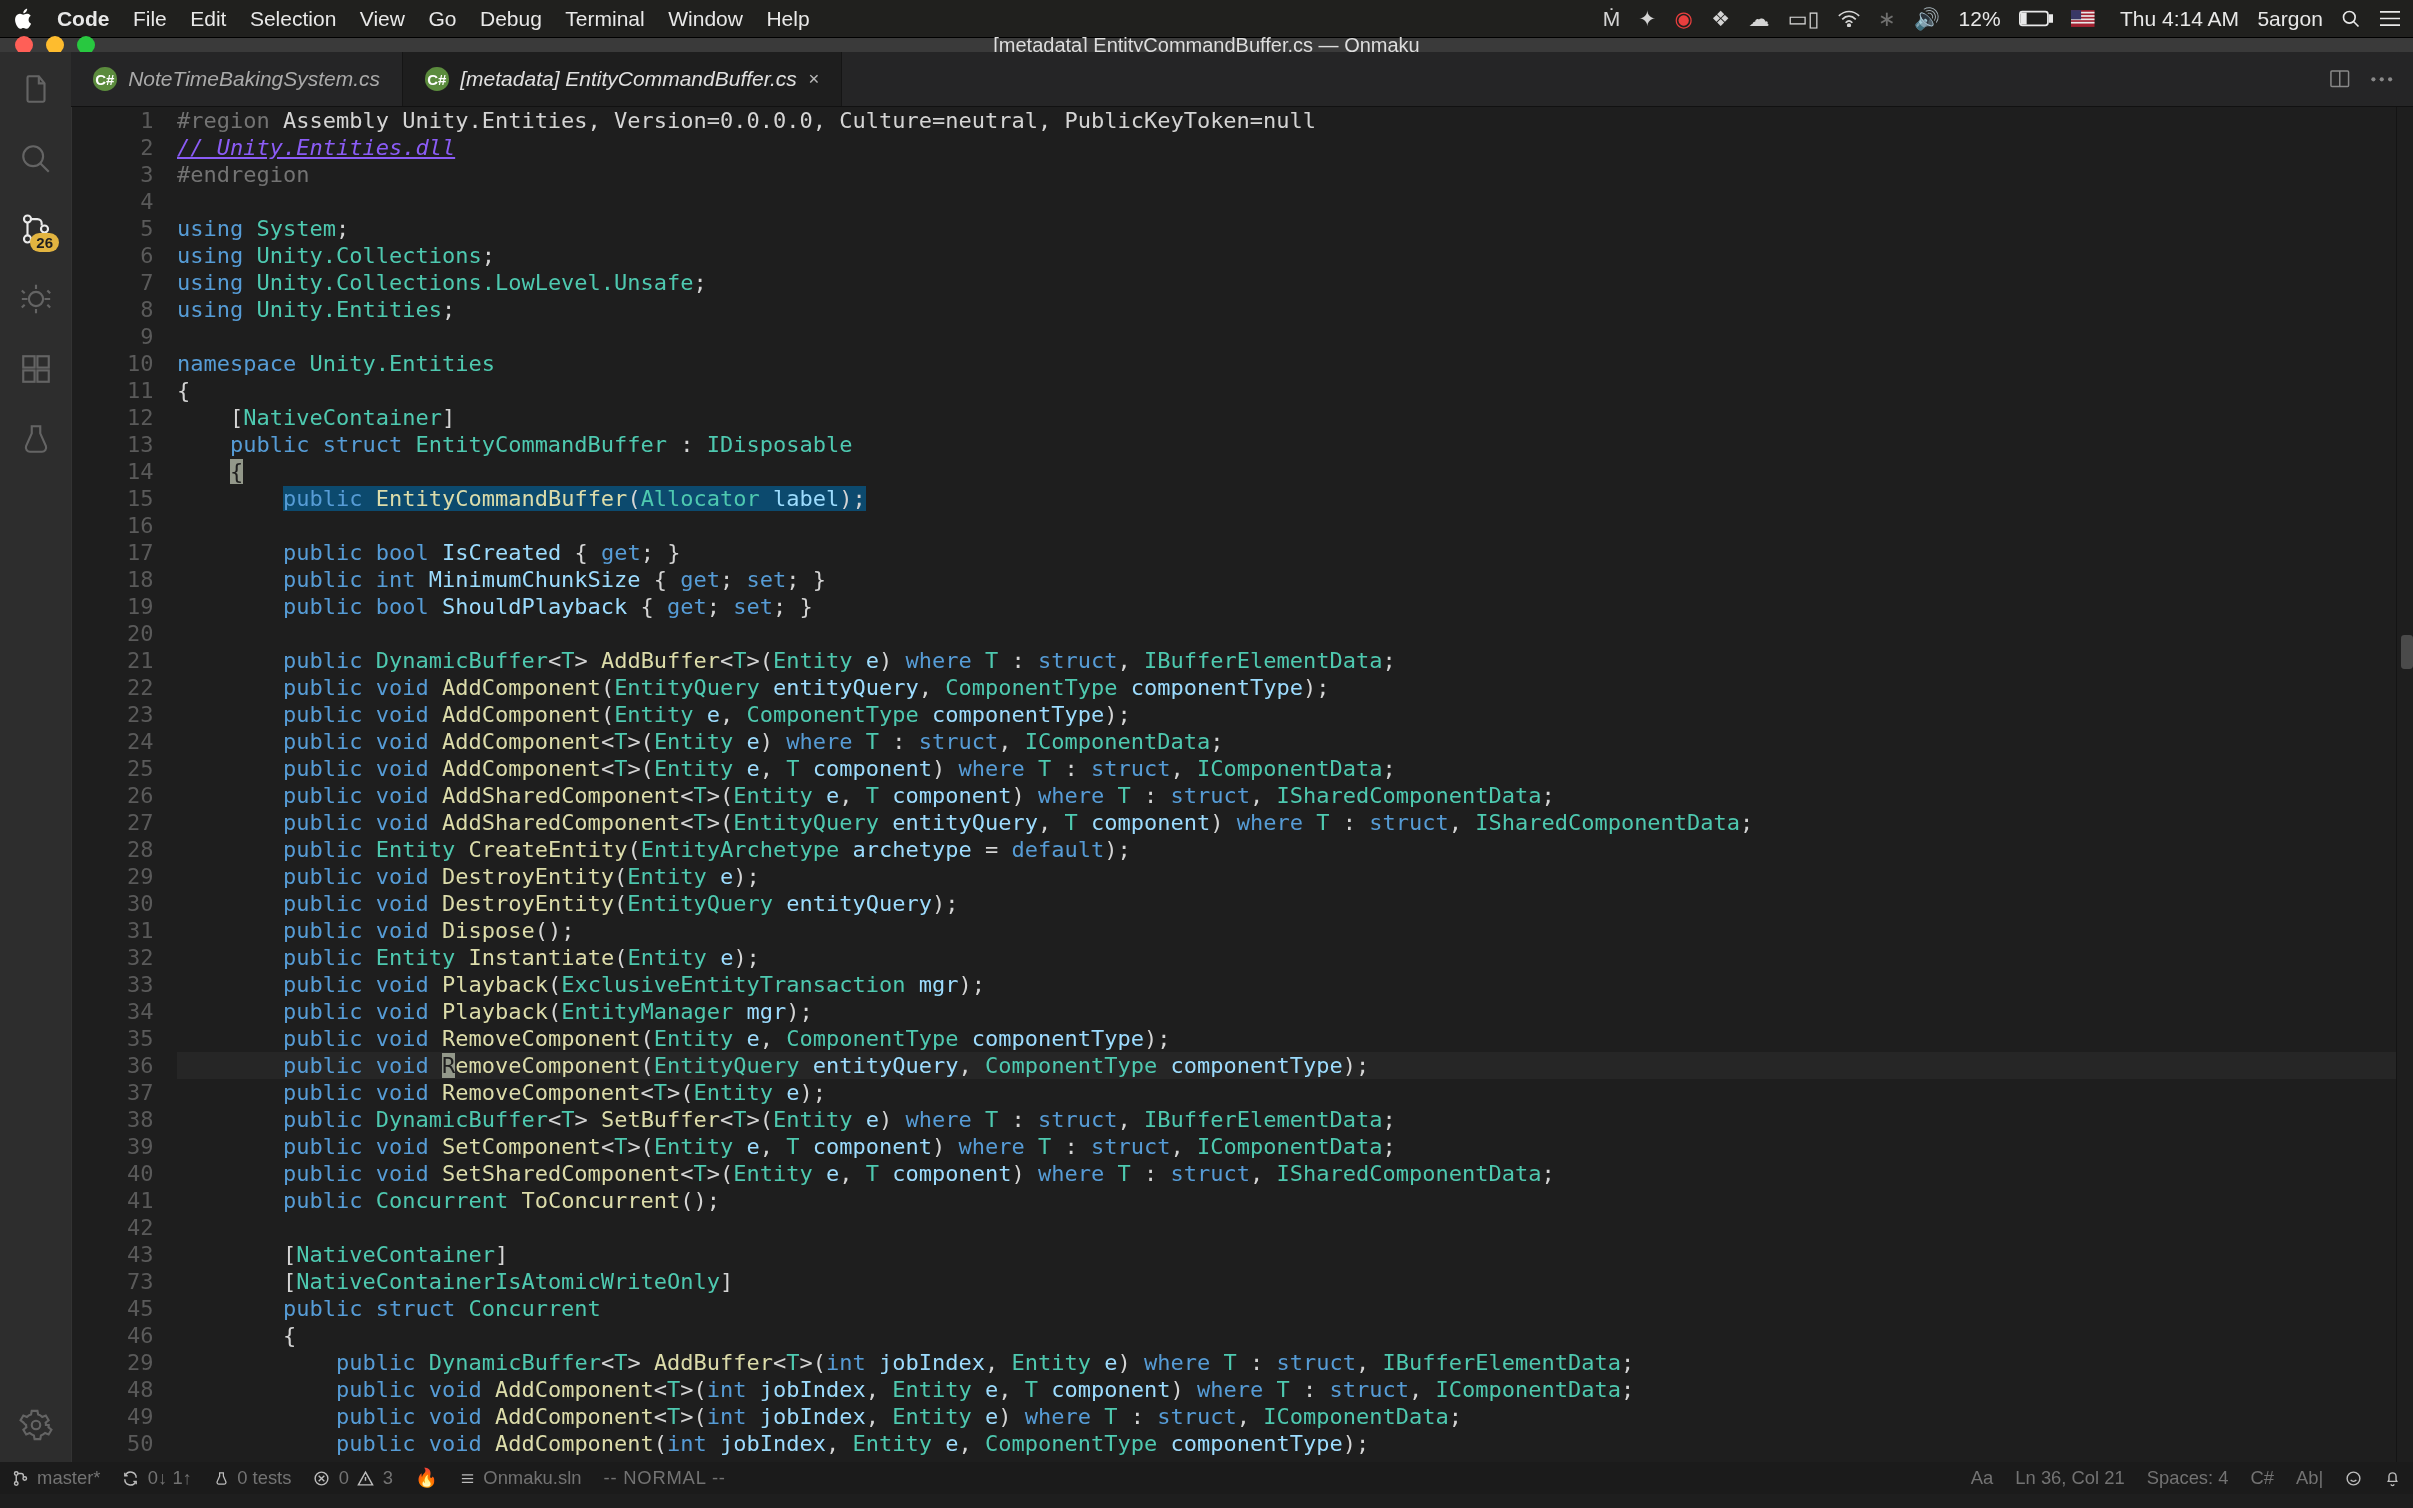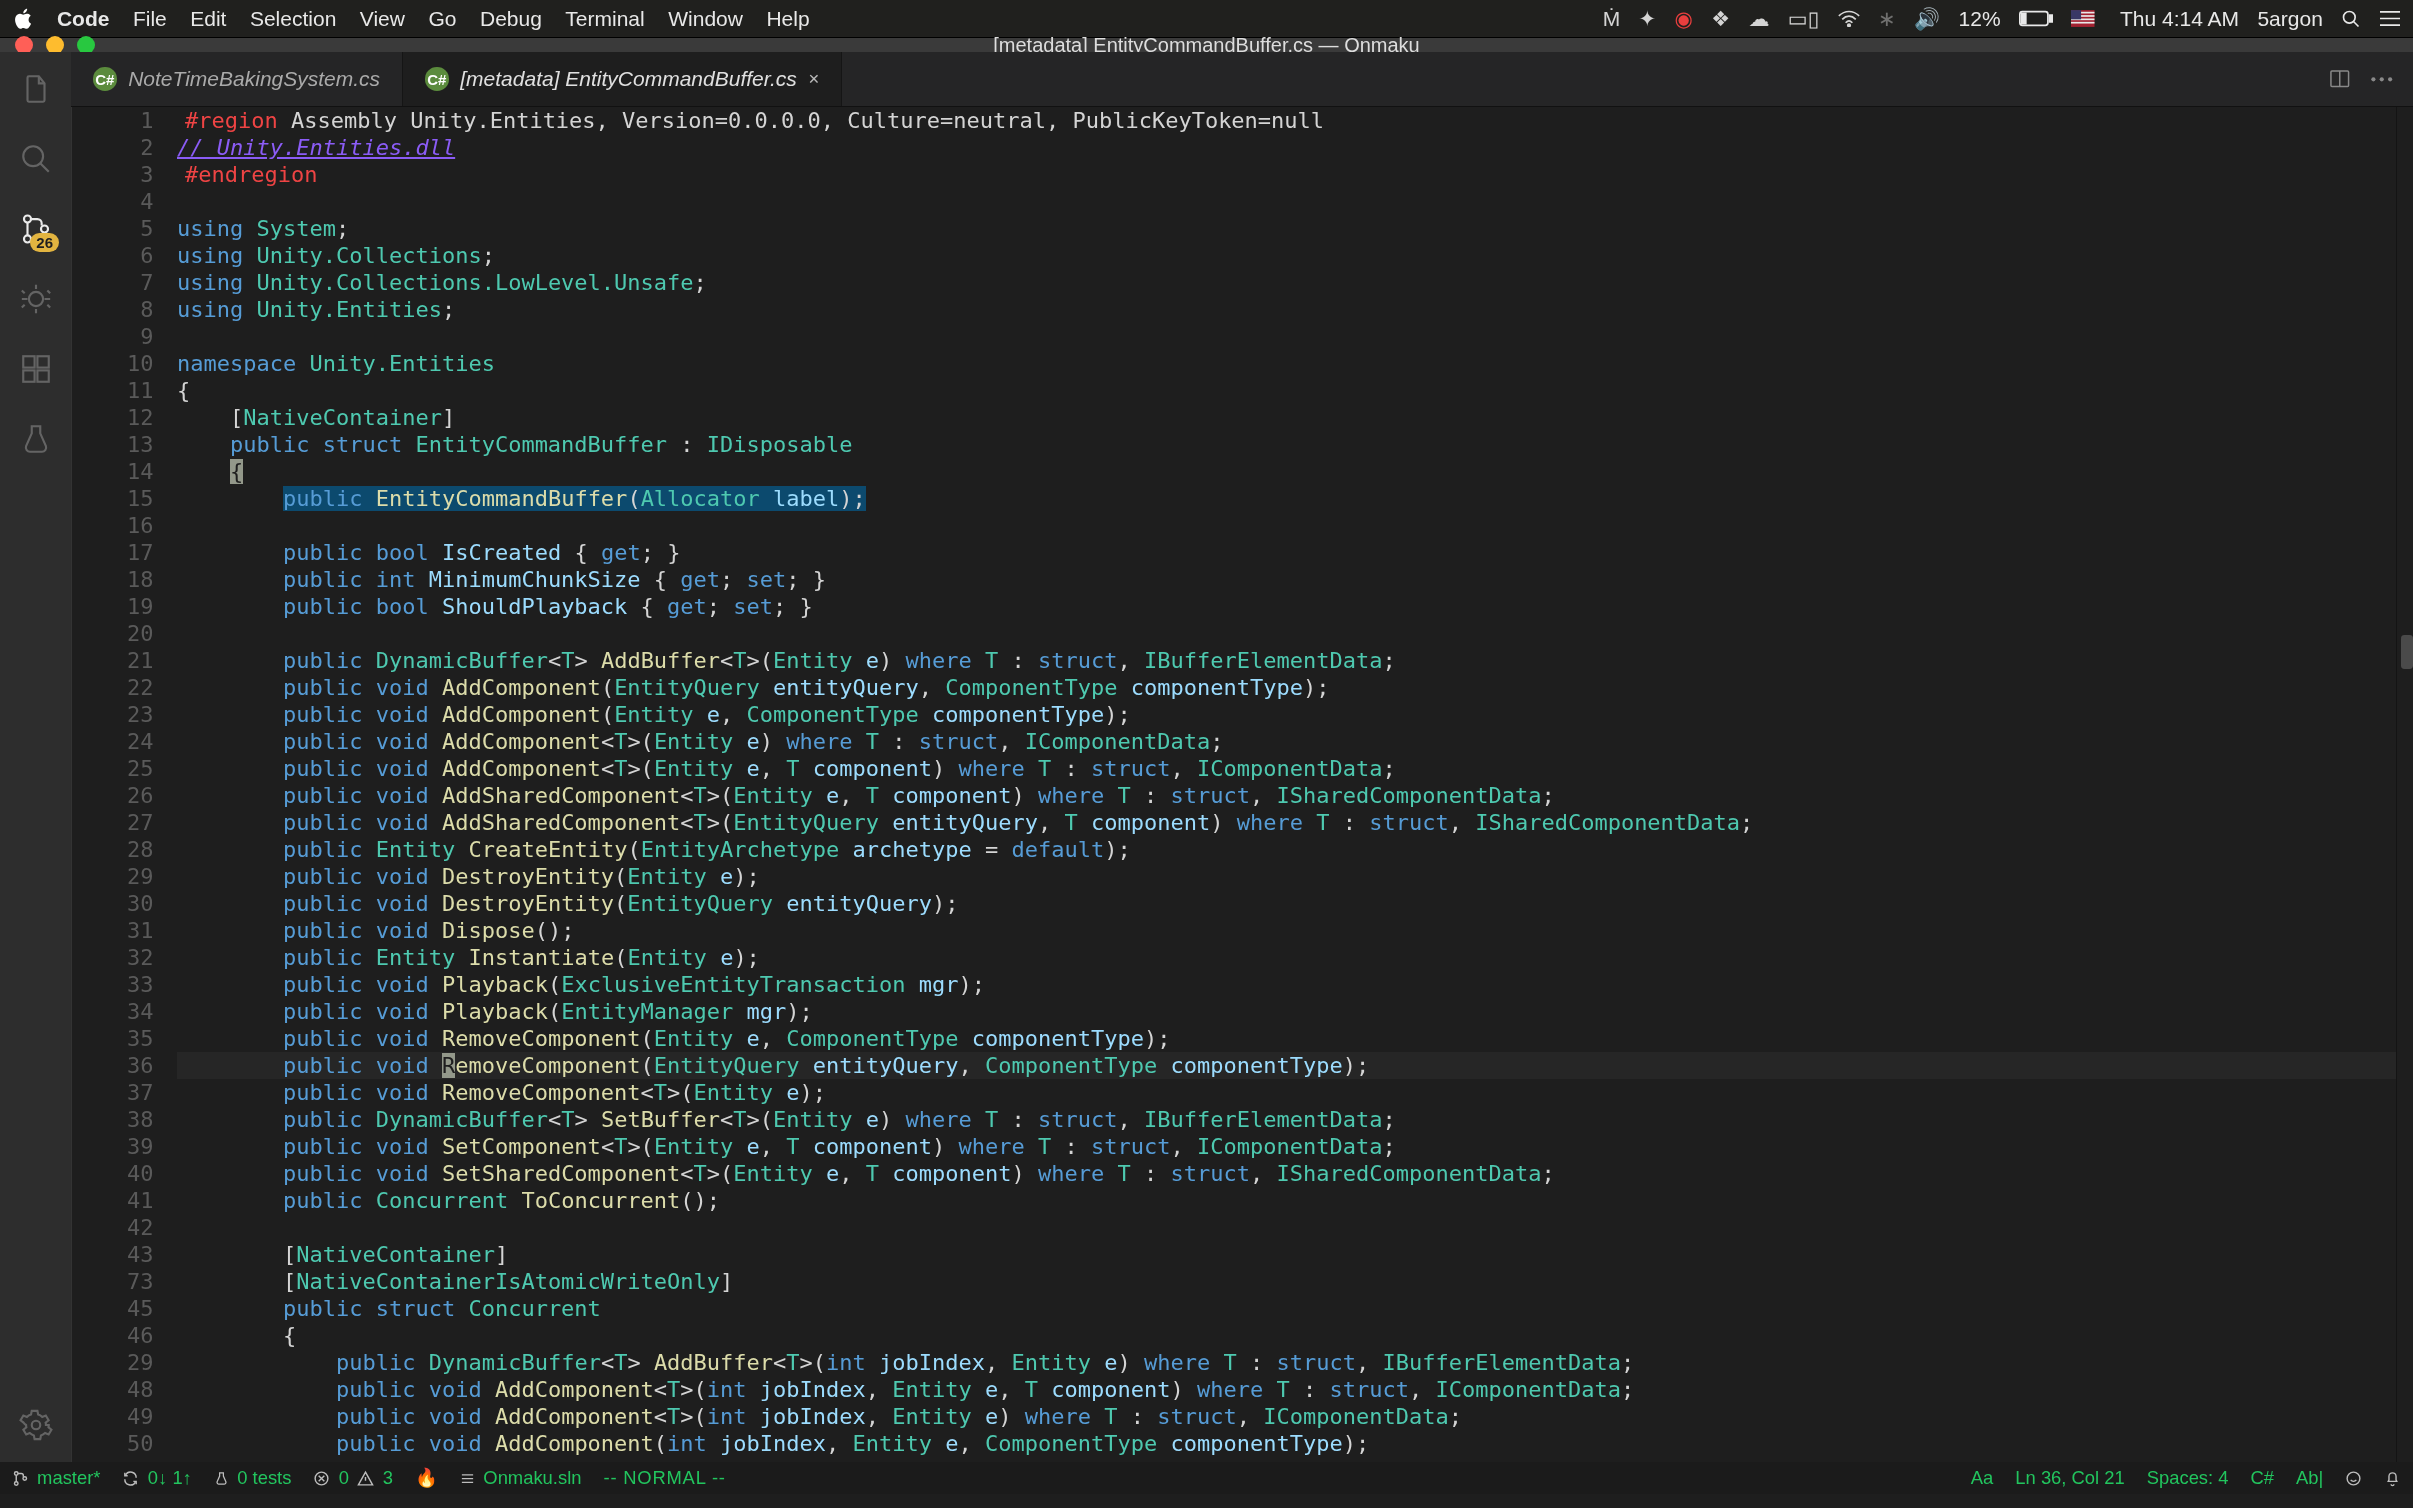--- a/index.html
+++ b/index.html
@@ -41,32 +41,32 @@
 .editor { flex:1; display:flex; font-family: "Menlo","Consolas",monospace; font-size:22px; line-height:27px; position:relative; }
 .gutter { width:106px; text-align:right; padding-right:23.5px; color:#5a5a5a; background:#1e1e1e; user-select:none; }
 .code { flex:1; white-space:pre; color:#d4d4d4; position:relative; }
 .code .ln { height:27px; }
 .ruler { position:absolute; top:0; bottom:0; left: calc(106px + 120ch * 11.3px); width:0; border-left:0.8px solid #333; pointer-events:none; }
 .minimap { width:17px; background:#1e1e1e; border-left:0.8px solid #141414; position:relative; }
 .minimap .thumb{ position:absolute; right:0; top:528px; width:11.7px; height:34px; background:#4a4a4a; border-radius:3.4px; }
 
 .hl-line { background:rgba(255,255,255,0.04); }
 
-.kreg { color:#ef4444;margin-left:8px; } 
+.kreg { color:#737373; } 
 .kcmt { color:#8b5cf6; font-style:italic;text-decoration:underline; }
 .kwd  { color:#569cd6; }
 .typ  { color:#4ec9b0; }
 .fn   { color:#dcdcaa; }
 .par  { color:#9cdcfe; }
 .pun  { color:#d4d4d4; }
 .selbg { background:#0c4a6e; }
 .cursorbox { background:#93988a; color:#1e1e1e; }
 
 
-.statusbar { height:32px; background:#1b1b1b; display:flex; align-items:center; color:#22c55e; font-size:18.4px; padding:0 11.7px; gap:22px; }
+.statusbar { height:32px; background:#1b1b1b; display:flex; align-items:center; color:#737373; font-size:18.4px; padding:0 11.7px; gap:22px; }
 .statusbar .sec { display:flex; align-items:center; gap:8.4px; }
 .statusbar .right { margin-left:auto; display:flex; align-items:center; gap:22px; }
 .statusbar .vim { letter-spacing:0.8px; }
 </style>
 </head>
 <body>
 
 <div class="menubar">
   <div class="left">
     <span>

